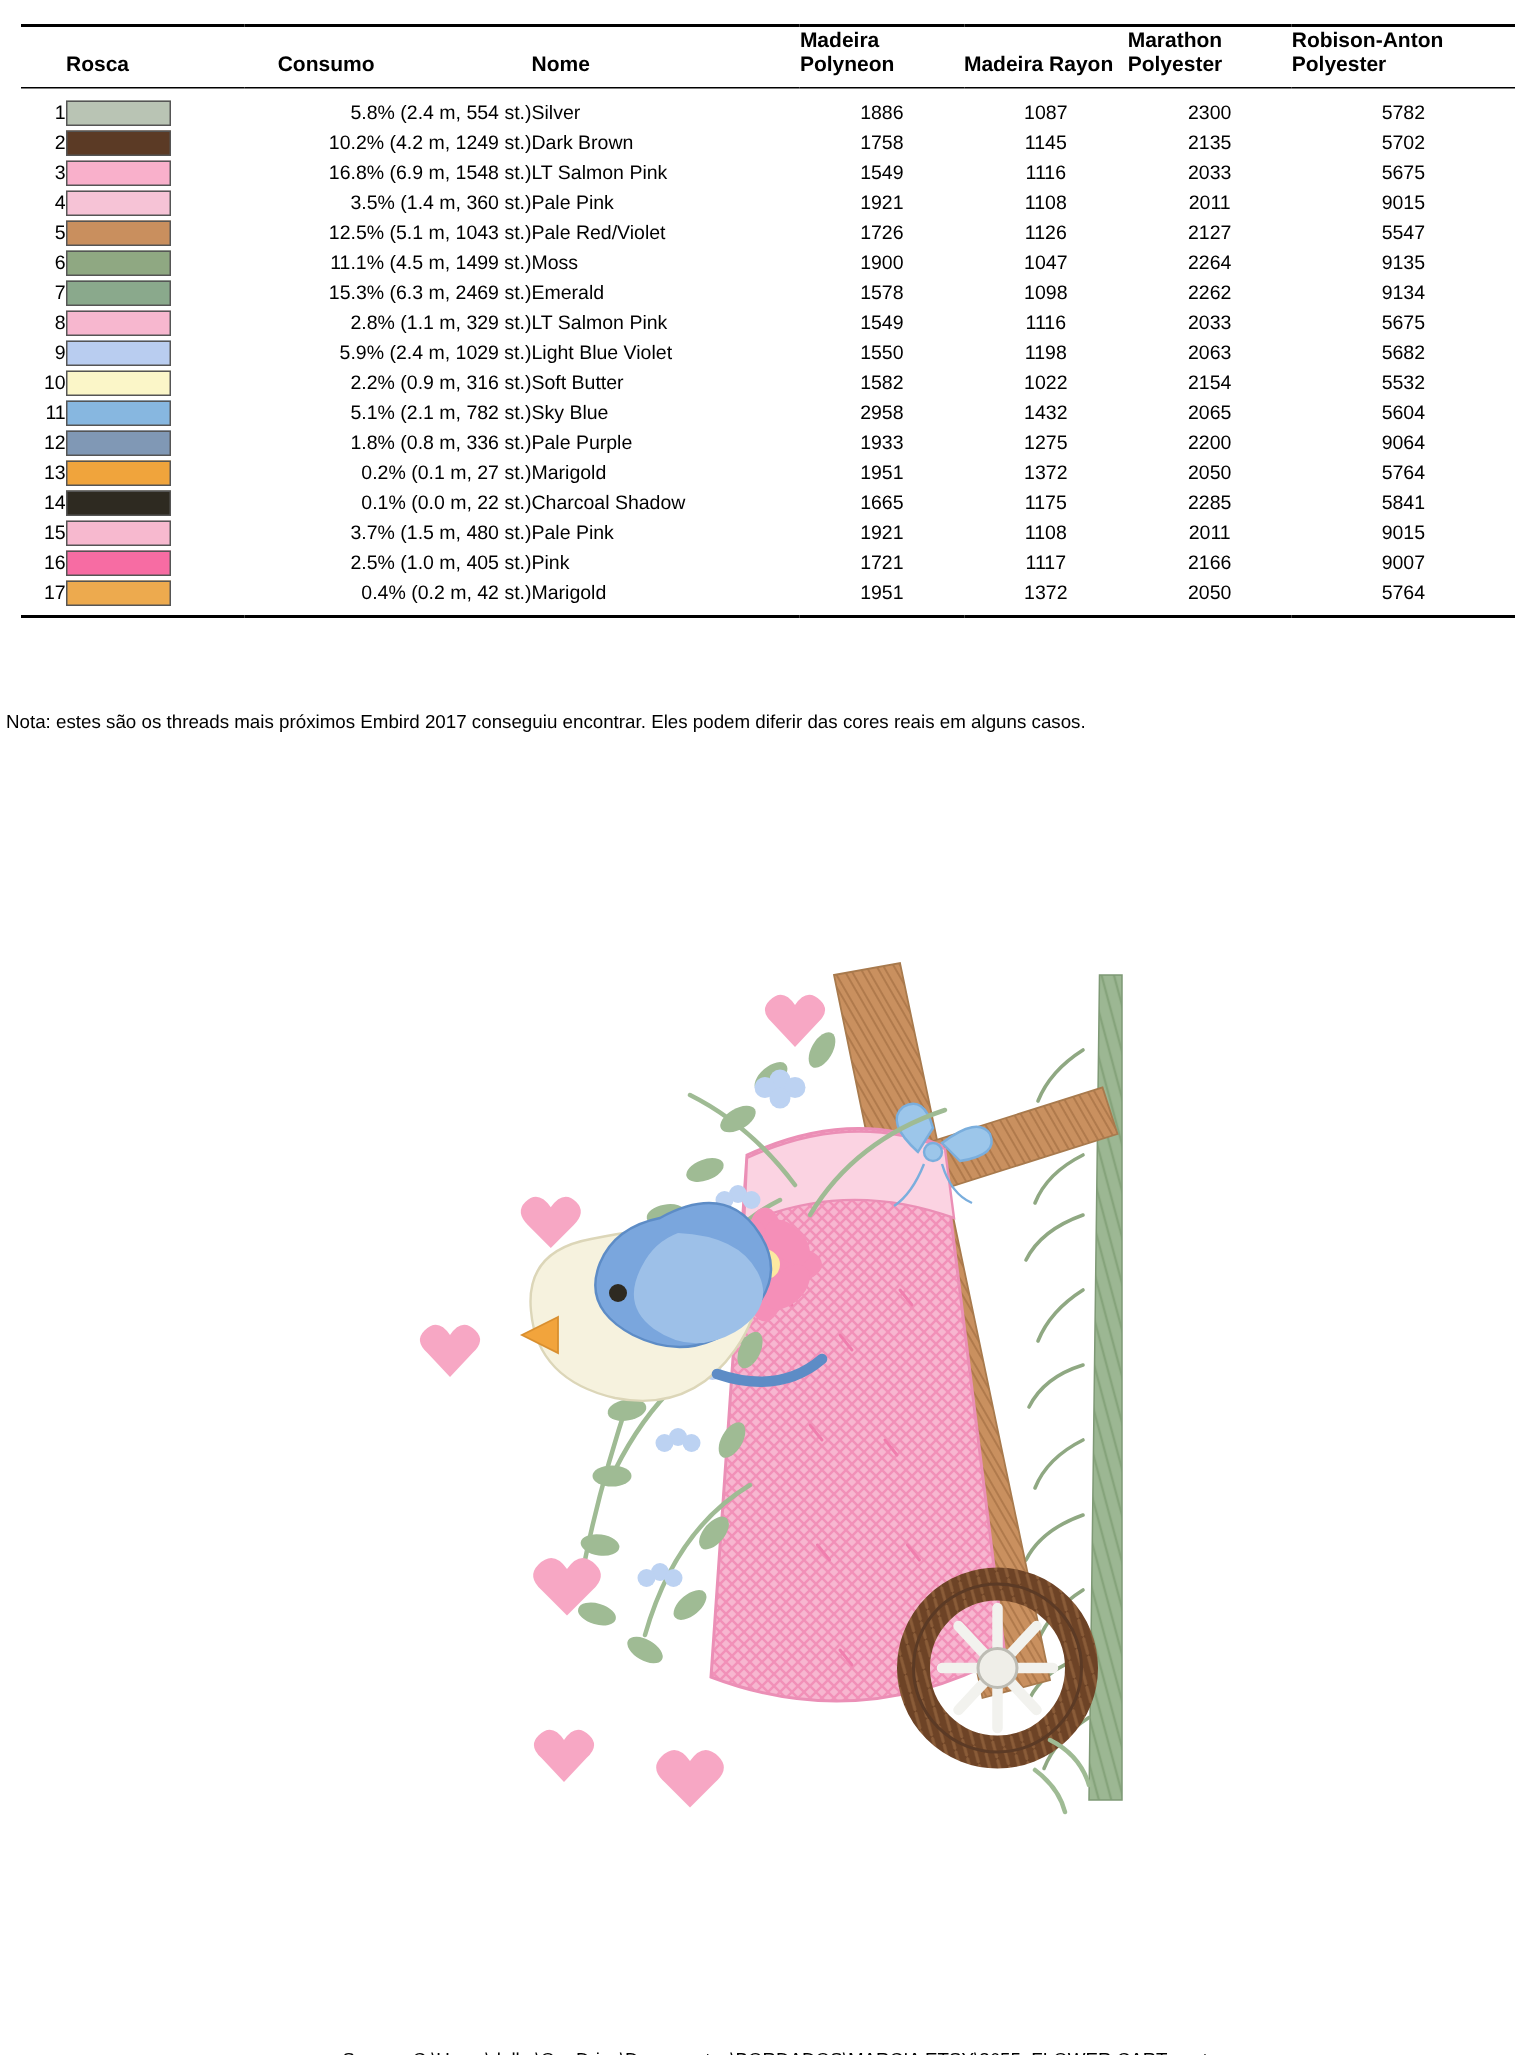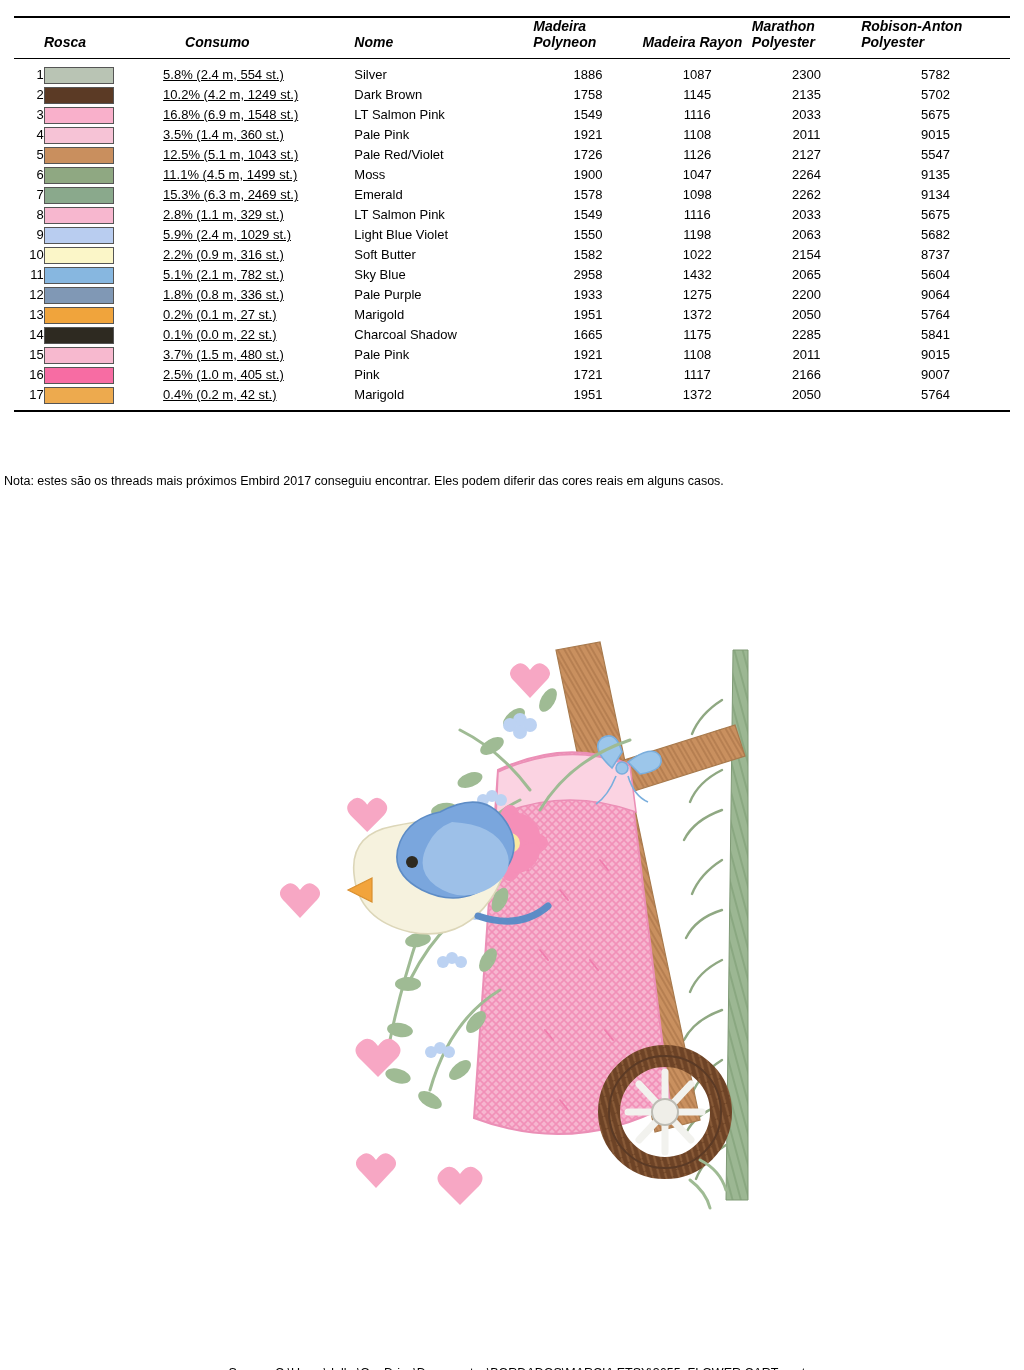--- a/index.html
+++ b/index.html
@@ -32,21 +32,20 @@
     border-collapse: collapse;
     width: 996px;
     font-size: 13px;
   }
   table.threads thead th {
     font-weight: bold;
     font-size: 14px;
     padding: 0 0 8px 0;
     vertical-align: bottom;
     text-align: left;
-    font-style: italic;
   }
   .rule-top {
     border-top: 2px solid #000;
   }
   .rule-mid {
     border-bottom: 1.5px solid #000;
   }
   .rule-bot {
     border-bottom: 2px solid #000;
   }
@@ -80,24 +79,23 @@
     width: 80px;
     padding: 0;
   }
   .swatch {
     width: 68px;
     height: 15px;
     border: 1px solid #555;
     display: block;
   }
   td.consumo {
-    text-align: left;
+    text-align: right;
     padding-right: 56px;
     white-space: nowrap;
-    text-decoration: underline;
   }
   td.nome {
     padding-left: 2px;
     white-space: nowrap;
   }
   td.code {
     text-align: center;
   }
   .c-mp { width: 110px; }
   .c-mr { width: 110px; }
@@ -290,21 +288,21 @@
           <tr>
             <td class="num">10</td>
             <td class="sw">
               <span class="swatch" style="background: rgb(251, 246, 200);"></span>
             </td>
             <td class="consumo">2.2% (0.9 m, 316 st.)</td>
             <td class="nome">Soft Butter</td>
             <td class="code c-mp">1582</td>
             <td class="code c-mr">1022</td>
             <td class="code c-mar">2154</td>
-            <td class="code c-ra">8737</td>
+            <td class="code c-ra">5532</td>
           </tr>
           <tr>
             <td class="num">11</td>
             <td class="sw">
               <span class="swatch" style="background: rgb(135, 183, 224);"></span>
             </td>
             <td class="consumo">5.1% (2.1 m, 782 st.)</td>
             <td class="nome">Sky Blue</td>
             <td class="code c-mp">2958</td>
             <td class="code c-mr">1432</td>

